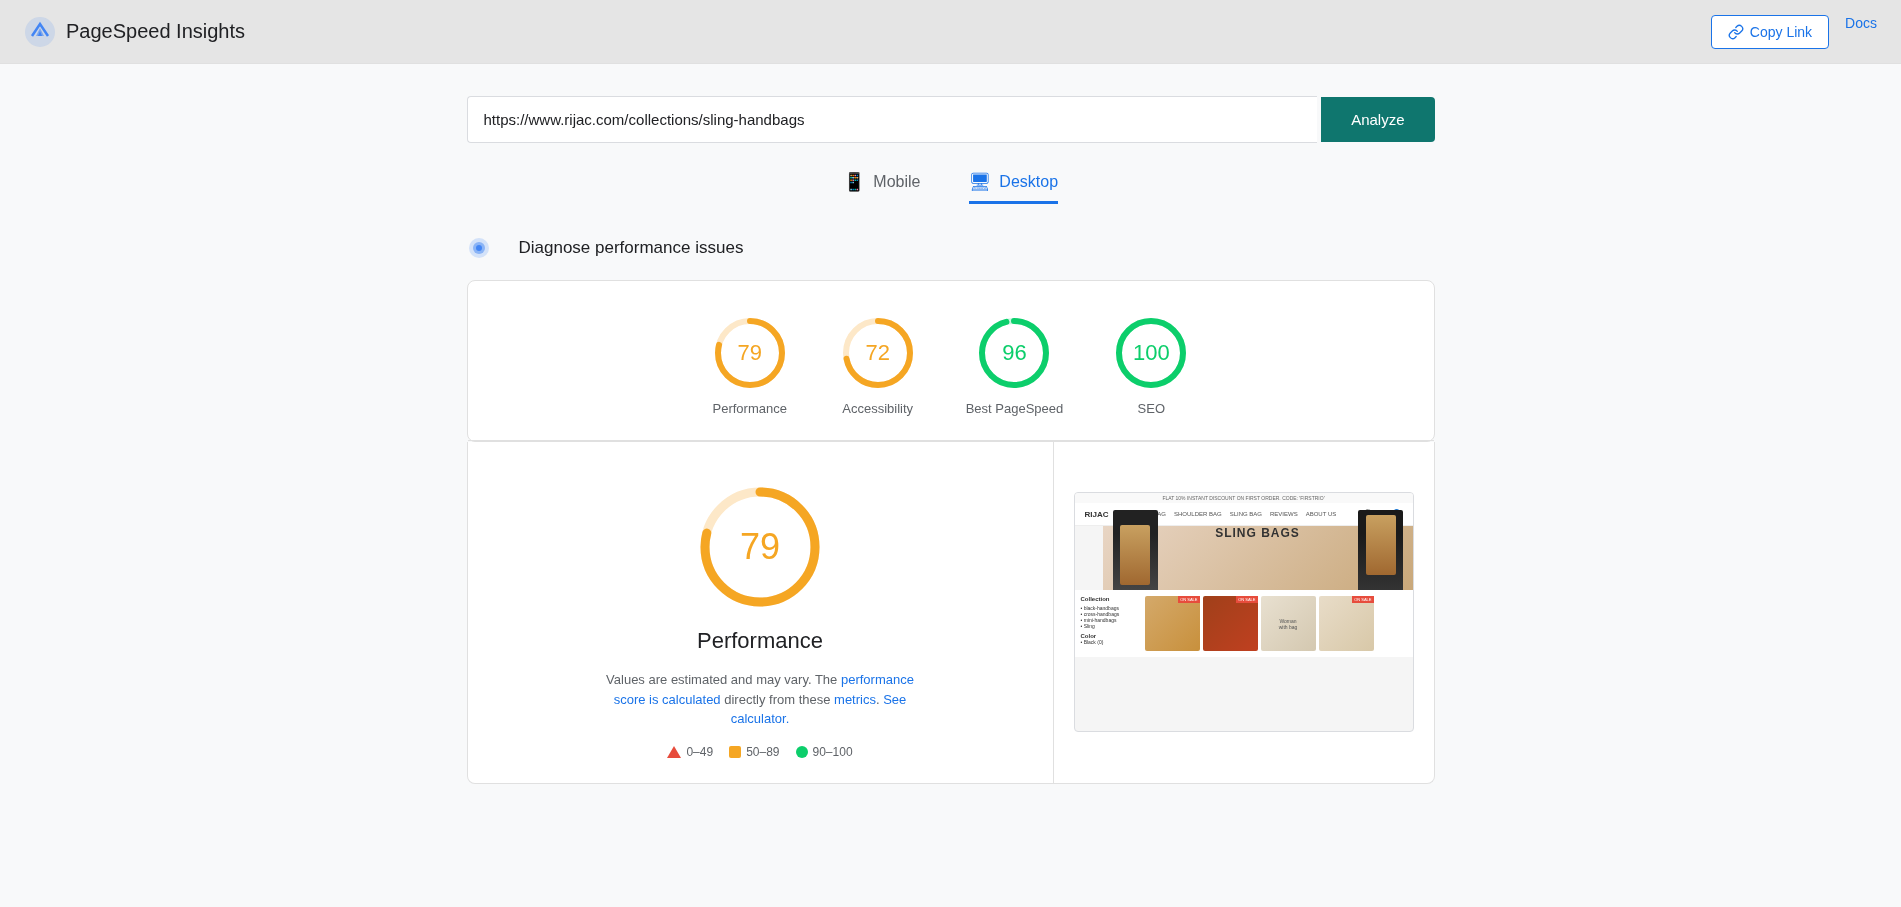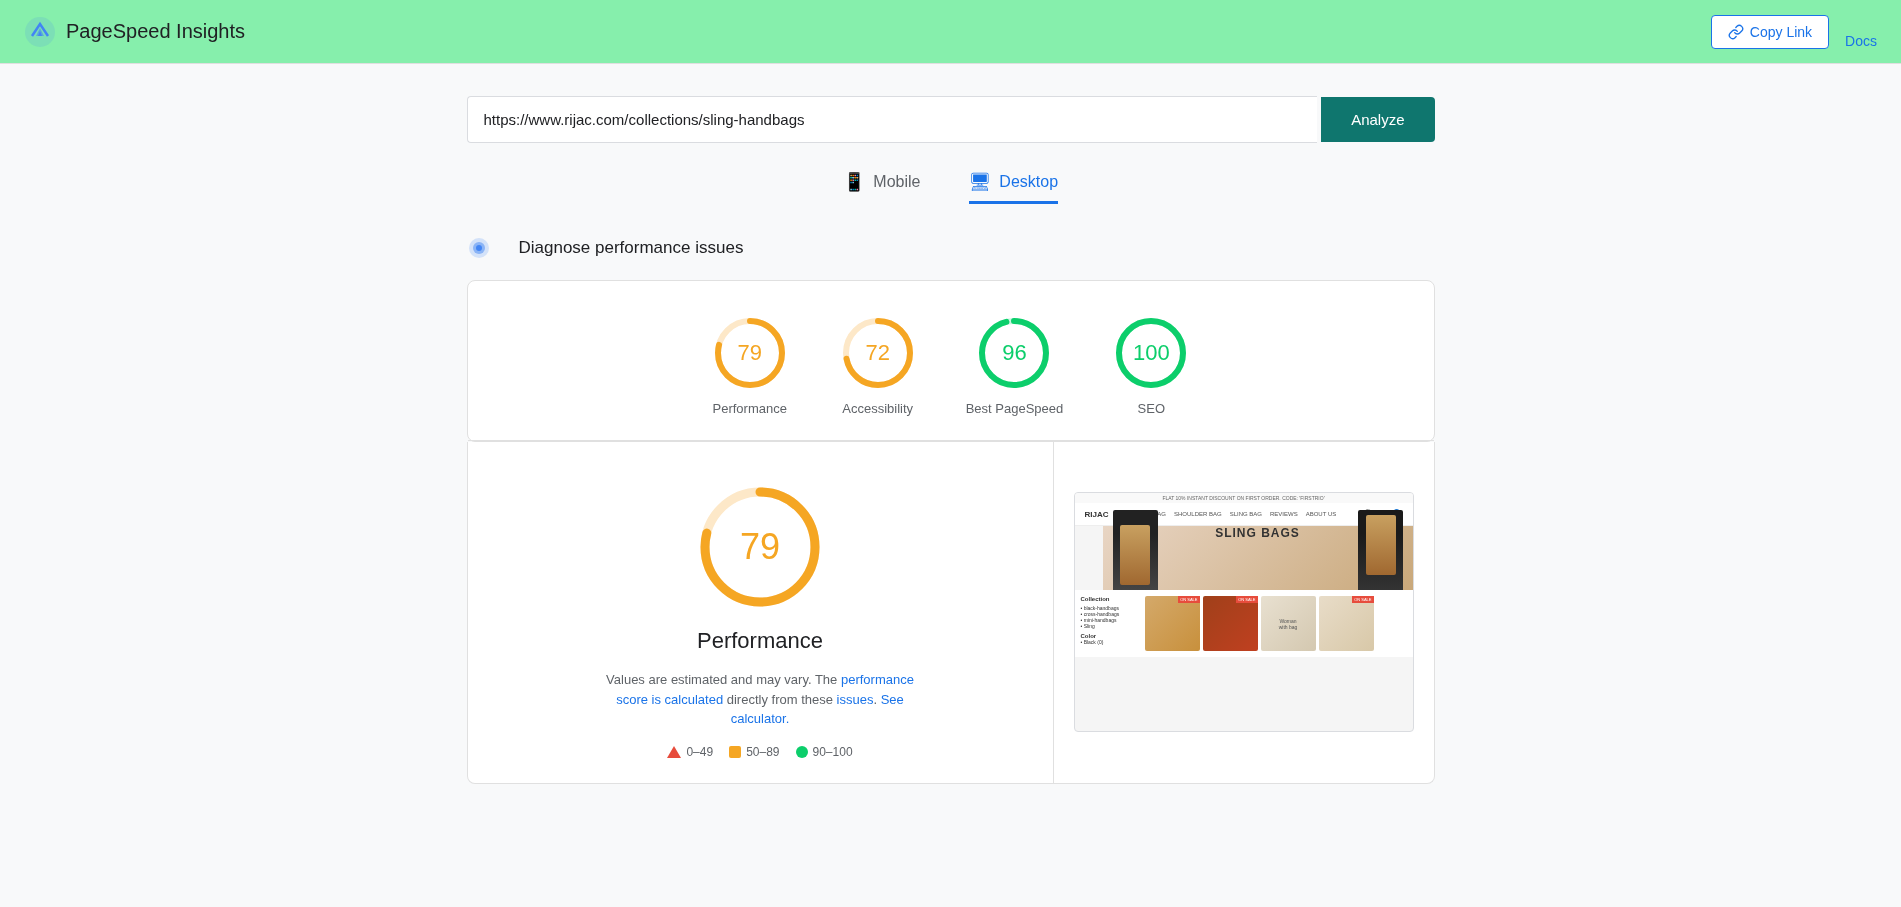--- a/index.html
+++ b/index.html
@@ -5,21 +5,21 @@
     * { box-sizing: border-box; margin: 0; padding: 0; }
     body {
       font-family: 'Segoe UI', Arial, sans-serif;
       background: #f8f9fa;
       color: #333;
       min-height: 907px;
     }
 
     
     .header {
-      background: #86efac;
+      background: #e5e5e5;
       border-bottom: 1px solid #e0e0e0;
       display: flex;
       align-items: center;
       justify-content: space-between;
       padding: 0 24px;
       height: 64px;
     }
     .header-logo {
       display: flex;
       align-items: center;
@@ -29,21 +29,21 @@
       width: 32px;
       height: 32px;
     }
     .header-title {
       font-size: 20px;
       font-weight: 500;
       color: #202124;
     }
     .header-right {
       display: flex;
-      align-items: flex-end;
+      align-items: flex-start;
       gap: 16px;
     }
     .copy-link-btn {
       display: flex;
       align-items: center;
       gap: 6px;
       border: 1px solid #1a73e8;
       background: #fff;
       color: #1a73e8;
       border-radius: 4px;
@@ -485,21 +485,21 @@
           <circle cx="65" cy="65" r="55" fill="none" stroke="#fde8c8" stroke-width="9"></circle>
           <circle cx="65" cy="65" r="55" fill="none" stroke="#f5a623" stroke-width="9" stroke-dasharray="345.4" stroke-dashoffset="72.5" stroke-linecap="round"></circle>
         </svg>
         <span class="big-gauge-number">79</span>
       </div>
       <div class="performance-title">Performance</div>
       <p class="perf-note">
         <span>Values are estimated and may vary. The</span>
         <a href="#">performance score is calculated</a>
         <span>directly from these</span>
-        <a href="#">issues</a>.
+        <a href="#">metrics</a>.
         <a href="#"> See calculator.</a>
       </p>
       <div class="legend">
         <div class="legend-item">
           <div class="legend-dot-red"></div>
           <span>0–49</span>
         </div>
         <div class="legend-item">
           <div class="legend-dot-orange"></div>
           <span>50–89</span>

